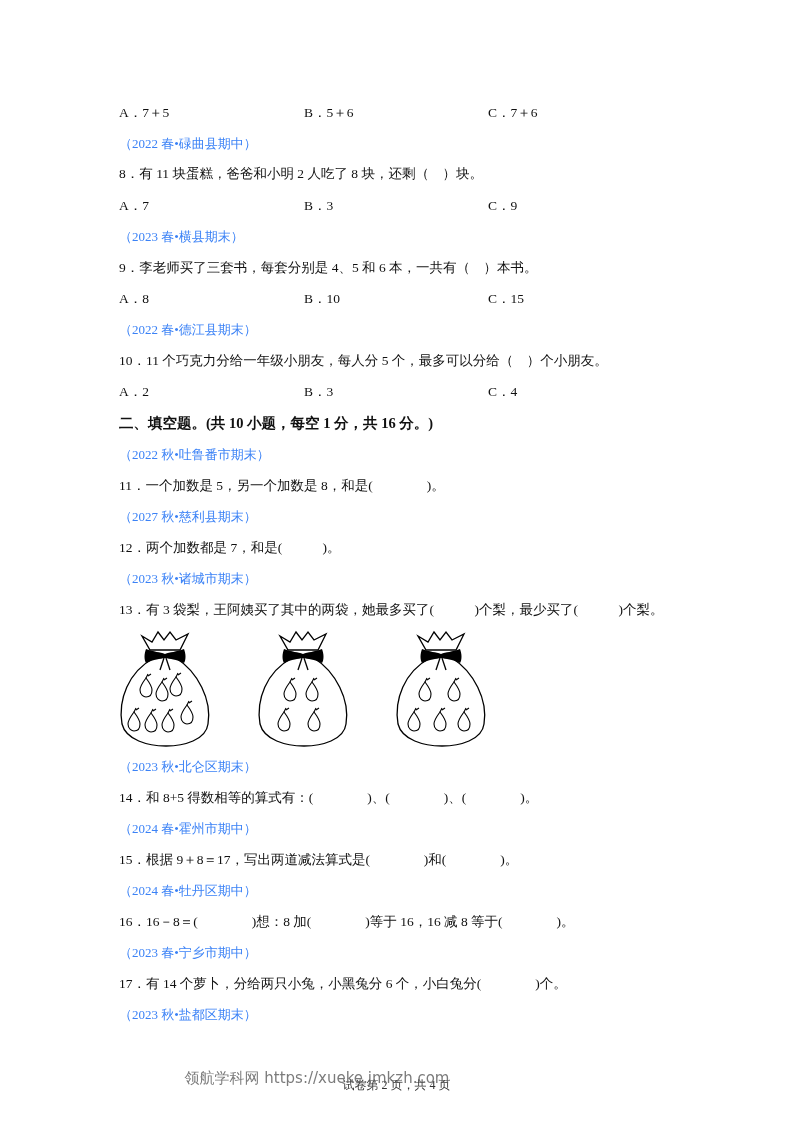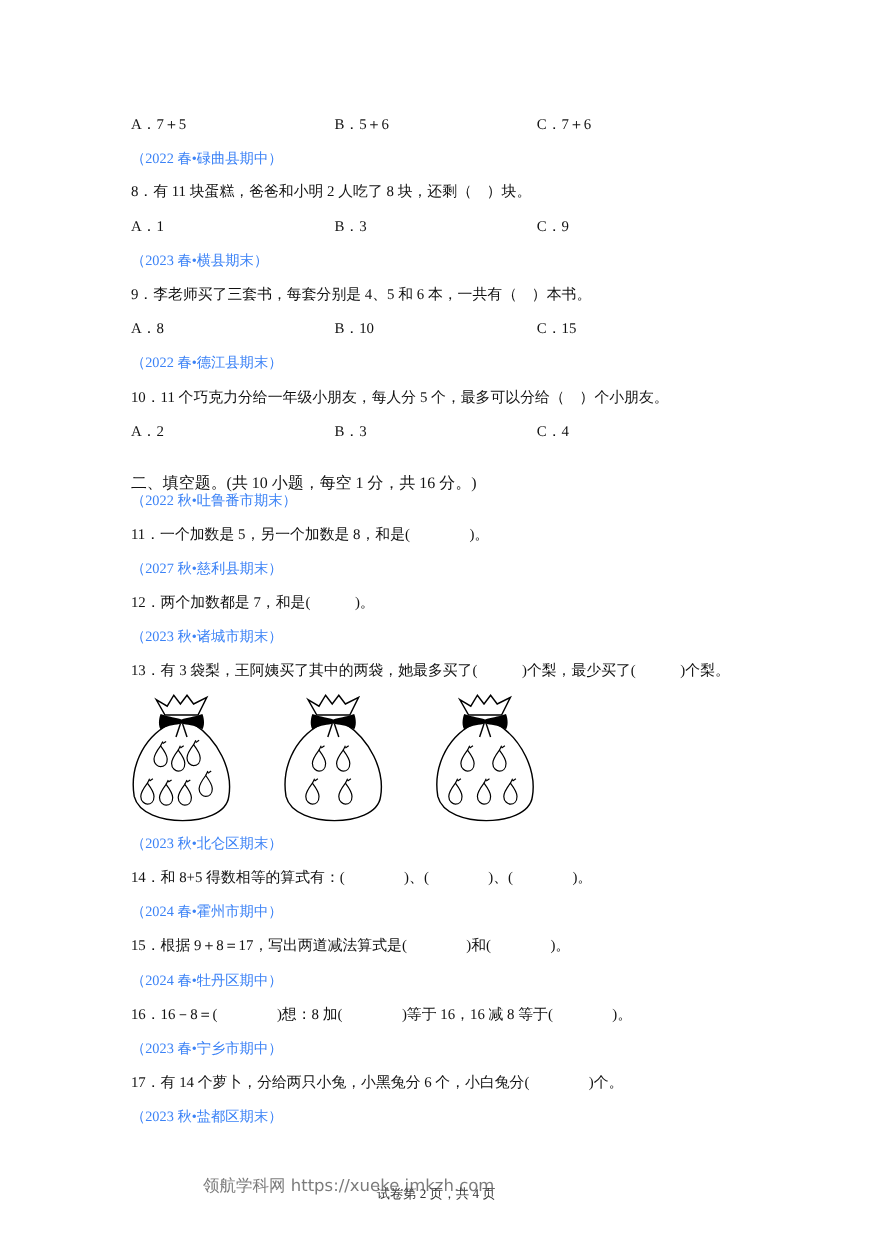--- a/index.html
+++ b/index.html
@@ -2,38 +2,38 @@
 <html><head>
 <meta charset="utf-8">
 <style>
   html, body { margin: 0; padding: 0; background: #ffffff; }
   body { width: 793px; height: 1122px; position: relative; overflow: hidden;
          font-family: "Liberation Serif", "DejaVu Serif", serif; color: #111; }
   .line { position: absolute; left: 119px; font-size: 13.5px; white-space: pre; line-height: 18px; }
   .src { left: 119px; font-size: 13px; color: #3b82f6; }
   .opt { position: absolute; font-size: 13.5px; white-space: pre; line-height: 18px; }
   .optA { left: 119px; } .optB { left: 304px; } .optC { left: 488px; }
-  .section { position: absolute; left: 119px; font-size: 14.5px; font-weight: normal; white-space: pre; margin-top: 16px; }
+  .section { position: absolute; left: 119px; font-size: 14.5px; font-weight: bold; white-space: pre; }
   .bags { position: absolute; left: 118px; top: 628px; width: 370px; height: 120px; }
   .bag { position: absolute; top: 0; width: 94px; height: 120px; }
   .footer-page { position: absolute; left: 0; width: 793px; top: 1077px; text-align: center;
                  font-size: 12px; color: #333; }
   .watermark { position: absolute; left: 0; width: 634px; top: 1069px; text-align: center;
                font-family: "DejaVu Sans", sans-serif; font-size: 15px; color: rgba(90,90,90,0.8); }
 </style>
 </head>
 <body>
 
 <div class="opt optA" style="top:104px">A．7＋5</div>
 <div class="opt optB" style="top:104px">B．5＋6</div>
 <div class="opt optC" style="top:104px">C．7＋6</div>
 
 <div class="line src" style="top:135px">（2022 春•碌曲县期中）</div>
 <div class="line" style="top:165px">8．有 11 块蛋糕，爸爸和小明 2 人吃了 8 块，还剩（　）块。</div>
-<div class="opt optA" style="top:197px">A．1</div>
+<div class="opt optA" style="top:197px">A．7</div>
 <div class="opt optB" style="top:197px">B．3</div>
 <div class="opt optC" style="top:197px">C．9</div>
 
 <div class="line src" style="top:228px">（2023 春•横县期末）</div>
 <div class="line" style="top:259px">9．李老师买了三套书，每套分别是 4、5 和 6 本，一共有（　）本书。</div>
 <div class="opt optA" style="top:290px">A．8</div>
 <div class="opt optB" style="top:290px">B．10</div>
 <div class="opt optC" style="top:290px">C．15</div>
 
 <div class="line src" style="top:321px">（2022 春•德江县期末）</div>

